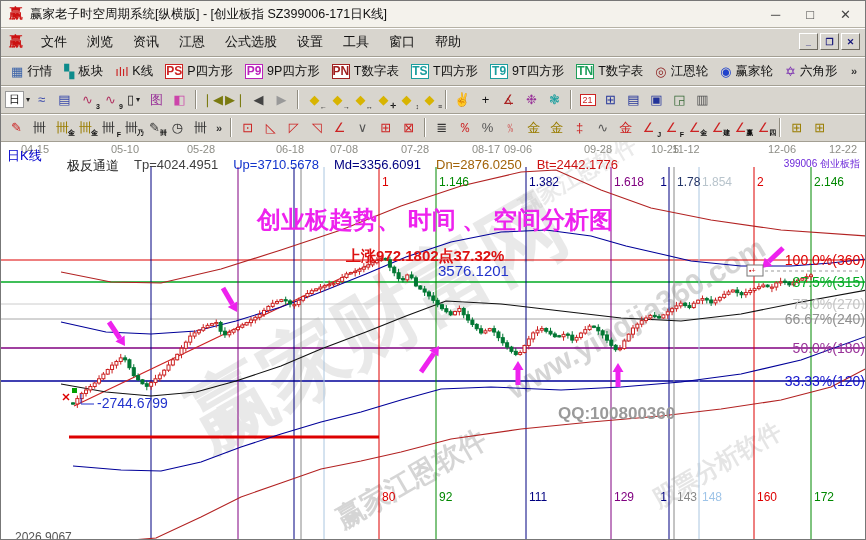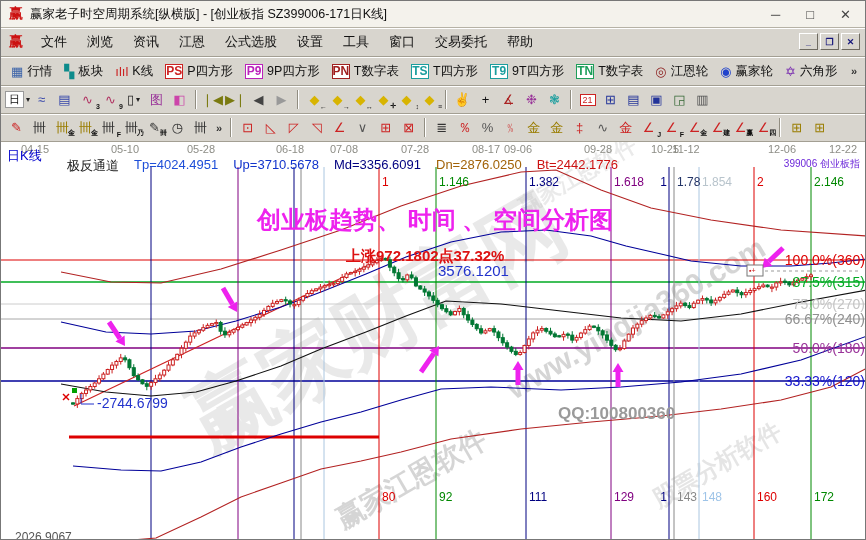--- a/index.html
+++ b/index.html
@@ -57,21 +57,20 @@
     <span class="logo">赢</span>
     <span id="menu-items" style="display:flex;">
         <span class="menu-item">文件</span>
         <span class="menu-item">浏览</span>
         <span class="menu-item">资讯</span>
         <span class="menu-item">江恩</span>
         <span class="menu-item">公式选股</span>
         <span class="menu-item">设置</span>
         <span class="menu-item">工具</span>
         <span class="menu-item">窗口</span>
-        <span class="menu-item">交易委托</span>
         <span class="menu-item">帮助</span>
       </span>
     <span class="mdi-controls" id="mdi-controls">
         <span>_</span>
         <span>❐</span>
         <span>✕</span>
       </span>
   </div>
 
   <div class="tb tb1" id="toolbar-main">
@@ -785,21 +784,21 @@
         <span style="left: 517px;">09-06</span>
         <span style="left: 597px;">09-28</span>
         <span style="left: 664px;">10-25</span>
         <span style="left: 685px;">11-12</span>
         <span style="left: 781px;">12-06</span>
         <span style="left: 842px;">12-22</span>
       </div>
     <span class="kline-label">日K线</span>
     <div class="chart-header" id="indicator-header">
         <span style="color: rgb(34, 34, 34);">极反通道</span>
-        <span style="color: #1d4ed8;">Tp=4024.4951</span>
+        <span style="color: #404040;">Tp=4024.4951</span>
         <span style="color: rgb(17, 51, 204);">Up=3710.5678</span>
         <span style="color: rgb(0, 0, 128);">Md=3356.6091</span>
         <span style="color: #a16207;">Dn=2876.0250</span>
         <span style="color: rgb(204, 17, 17);">Bt=2442.1776</span>
       </div>
     <span class="symbol">399006  创业板指</span>
   </div>
 
 </div>
 

